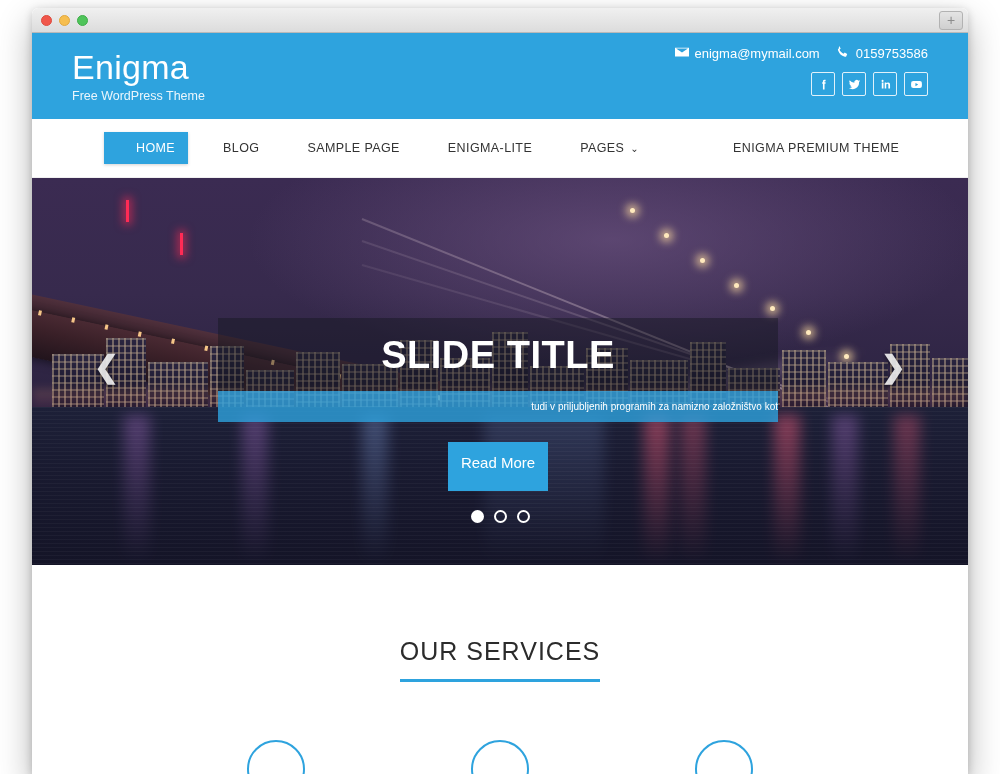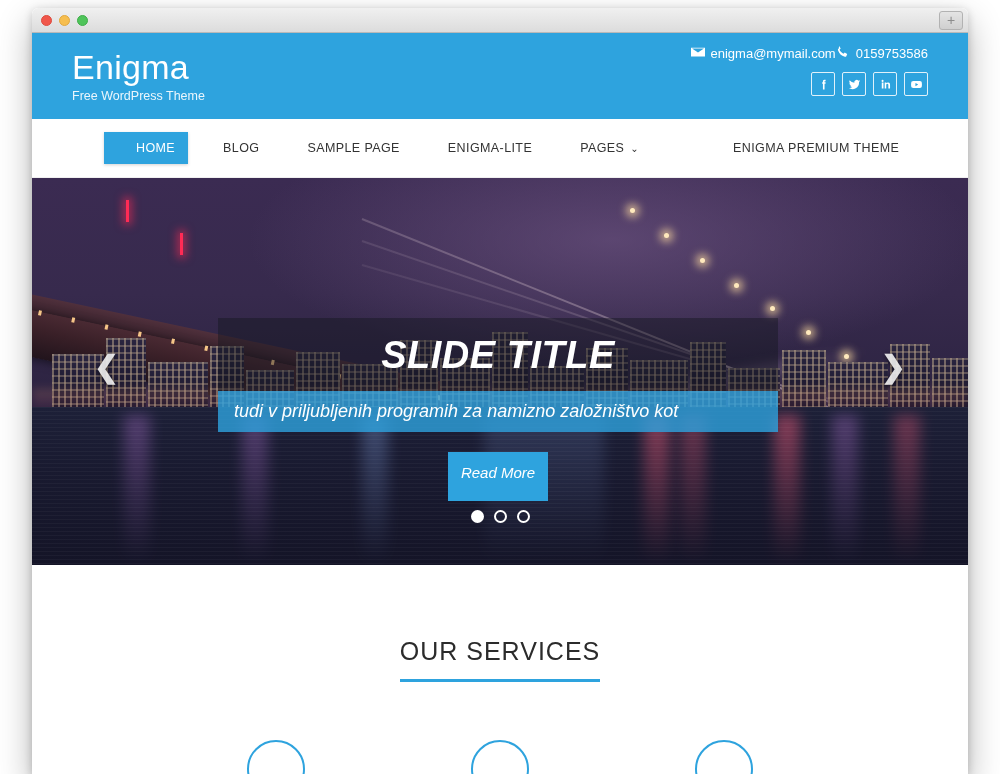--- a/index.html
+++ b/index.html
@@ -59,21 +59,21 @@
     color:#eaf6fd;
     font-size:12.5px;
     margin-top:2px;
   }
   .header-right{
     position:absolute; right:40px; top:12px;
     text-align:right;
   }
   .contact-row{
     display:flex; justify-content:flex-end; align-items:center;
-    color:#ffffff; font-size:13px;
+    gap:16px; color:#ffffff; font-size:13px;
   }
   .contact-item{ display:flex; align-items:center; gap:6px; }
   .contact-item svg{ width:14px; height:14px; fill:#ffffff; }
   .social-row{
     display:flex; justify-content:flex-end; gap:7px; margin-top:10px;
   }
   .social{
     width:24px; height:24px;
     border:1px solid rgba(255,255,255,.85);
     border-radius:2px;
@@ -228,39 +228,38 @@
   .ripples{
     position:absolute; inset:0;
     background:repeating-linear-gradient(180deg, rgba(255,255,255,.035) 0 1px, transparent 1px 4px);
   }
 
   
   .slide-box{
     position:absolute;
     left:186px; top:140px;
     width:560px;
-    font-style:italic;
   }
   .slide-title-wrap{
     background:rgba(20,22,30,.45);
     padding:16px 0 14px 0;
     text-align:center;
   }
   .slide-title{
     color:#ffffff;
     font-size:38px;
     font-weight:bold;
     letter-spacing:.5px;
   }
   .slide-sub{
     background:rgba(46,163,222,.80);
     color:#ffffff;
-    font-size:18px;
-    text-align:left;
-    padding:10px 16px;
+    font-size:10px;
+    text-align:right;
+    padding:10px 0;
   }
   .readmore{
     display:block;
     margin:20px auto 0 auto;
     width:100px; height:49px;
     background:#2ea3de;
     color:#ffffff;
     font-size:15px;
     line-height:42px;
     text-align:center;

